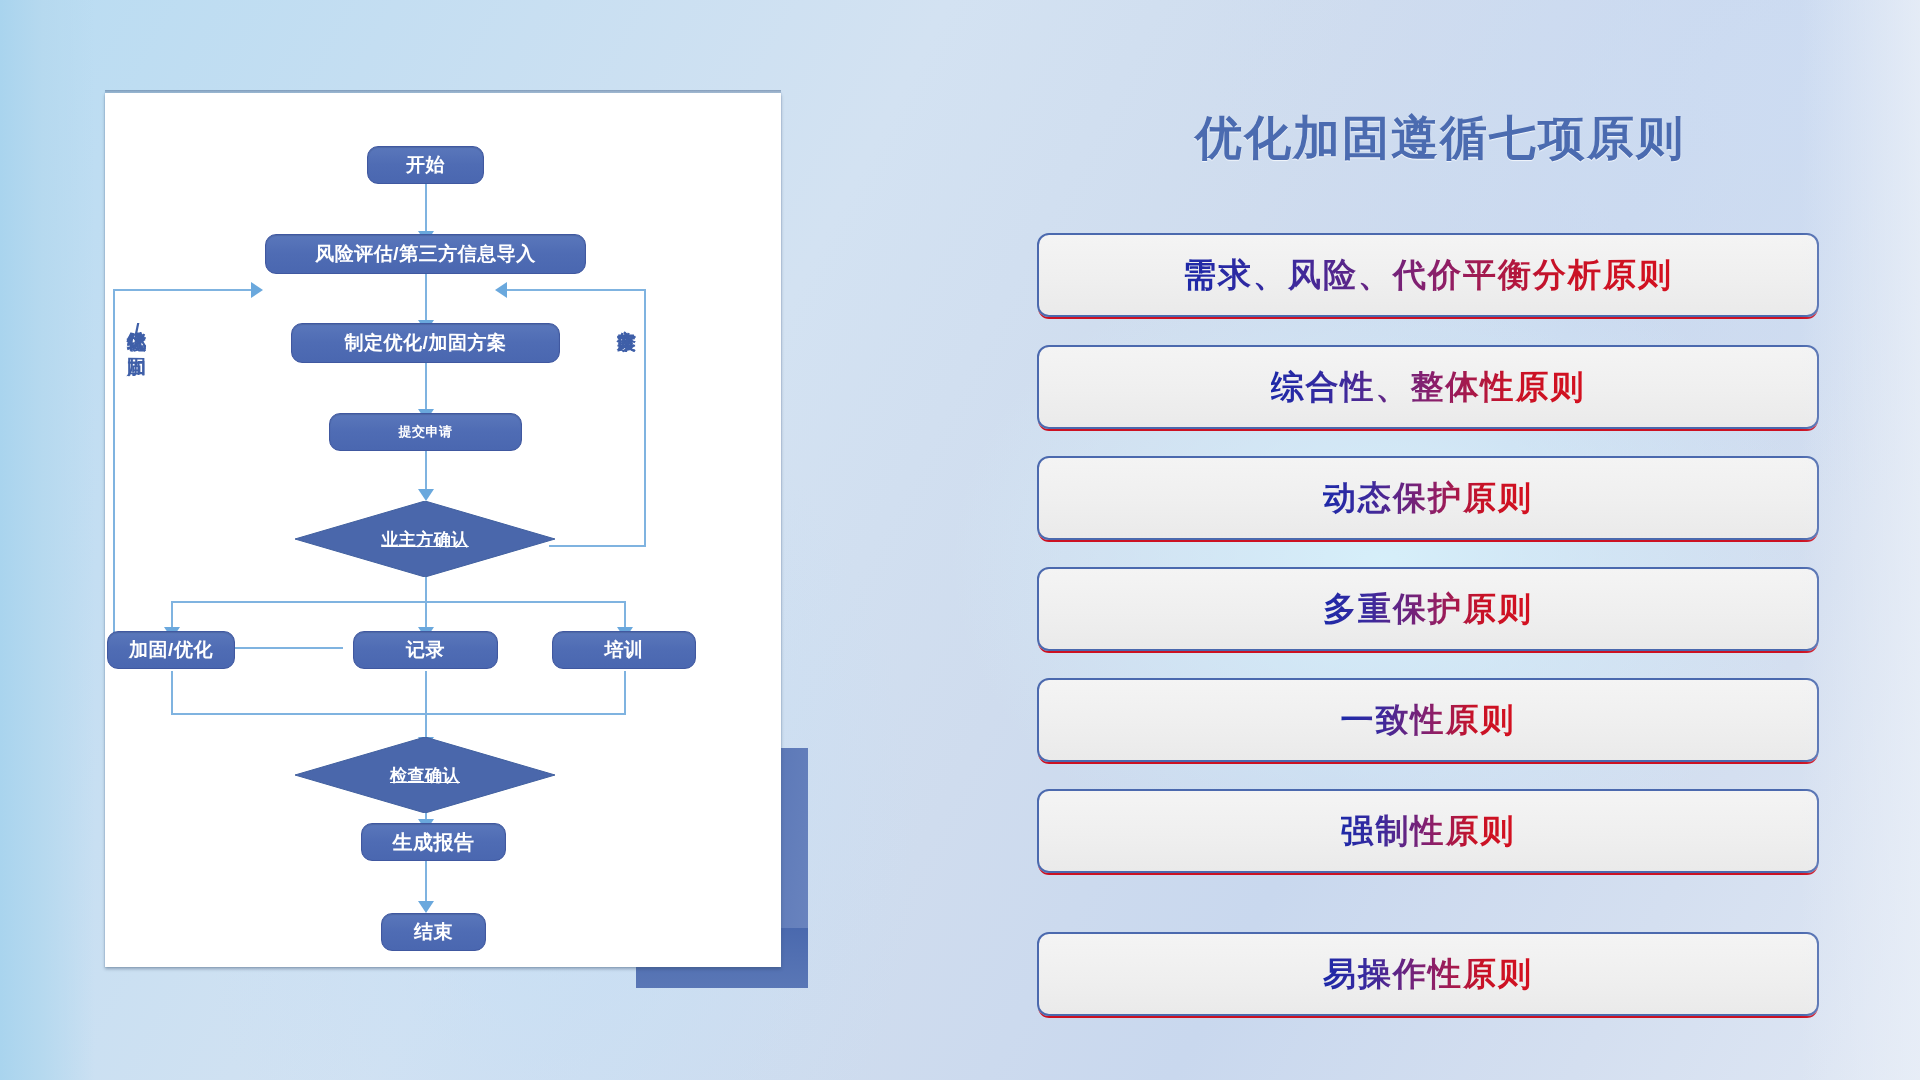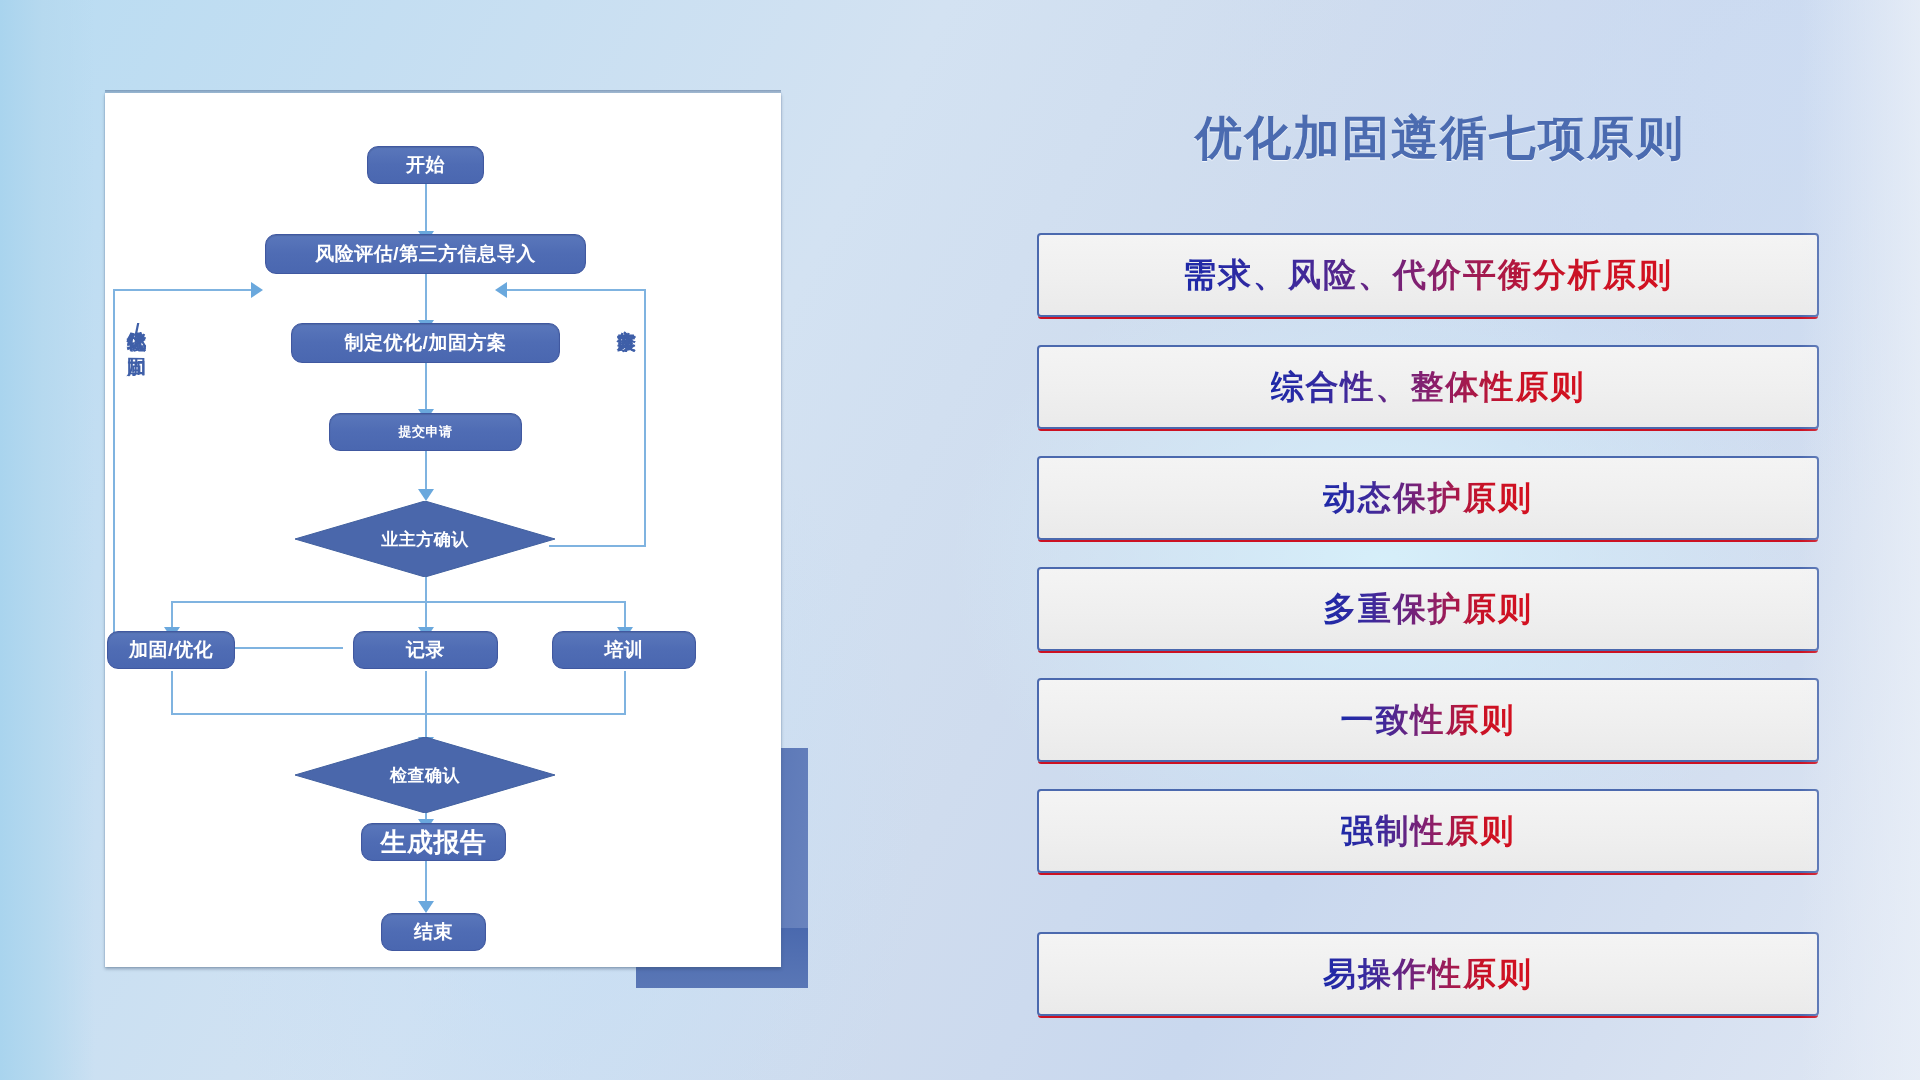--- a/index.html
+++ b/index.html
@@ -52,21 +52,21 @@
     display:flex;align-items:center;justify-content:center;
     color:#ffffff;font-weight:bold;white-space:nowrap;
     letter-spacing:.5px;
   }
   .rect{
     background:linear-gradient(180deg,#5a77bb 0%,#4f6cb4 48%,#4a67b0 100%);
     border:1px solid #4058a0;border-radius:11px;
     box-shadow:0 1px 1px rgba(40,60,100,.25) inset;
   }
   .diamond{
-    background:transparent;border:0;
+    background:transparent;border:0;text-decoration:underline;
   }
   .diamond svg{position:absolute;inset:0;}
   .diamond span{position:relative;z-index:2;}
 
   
   .ln{position:absolute;background:#7fb3e0;}
   .lnv{width:2px;}
   .lnh{height:2px;}
   .arrow-d,.arrow-u,.arrow-l,.arrow-r{position:absolute;width:0;height:0;}
   .arrow-d{border-left:8px solid transparent;border-right:8px solid transparent;border-top:12px solid #6aa8dd;}
@@ -84,21 +84,21 @@
   #title{
     position:absolute;left:0;top:107px;width:860px;text-align:center;
     font-size:47px;font-weight:bold;color:#4b6bb0;letter-spacing:2px;
     text-shadow:0 1px 1px rgba(255,255,255,.75);
   }
   .principle{
     position:absolute;left:27px;width:782px;height:84px;
     box-sizing:border-box;
     display:flex;align-items:center;justify-content:center;
     background:linear-gradient(180deg,#f4f4f4 0%,#efefef 55%,#eaeaea 100%);
-    border:2px solid #4b69ae;border-radius:4px;
+    border:2px solid #4b69ae;border-radius:12px;
     box-shadow:0 3px 0 -1px #cc1122, 0 0 0 0 rgba(0,0,0,0);
   }
   .principle .ptxt{
     font-size:33px;font-weight:bold;letter-spacing:2px;
     background:linear-gradient(90deg,#1d29a8 0%,#3a2a9e 22%,#8b1f6a 52%,#c81226 76%,#d4101f 100%);
     -webkit-background-clip:text;background-clip:text;
     color:transparent;-webkit-text-fill-color:transparent;
     white-space:nowrap;
   }
 </style>
@@ -193,21 +193,21 @@
         <span>培训</span>
       </div>
 
       <div class="node diamond" style="left:190px;top:644px;width:260px;height:76px;font-size:17px;">
         <svg viewBox="0 0 260 76" preserveAspectRatio="none">
           <polygon points="130,0 260,38 130,76 0,38" fill="#4a67ab" stroke="#41609f" stroke-width="1"></polygon>
         </svg>
         <span>检查确认</span>
       </div>
 
-      <div class="node rect" style="left:256px;top:730px;width:145px;height:38px;font-size:26px;">
+      <div class="node rect" style="left:256px;top:730px;width:145px;height:38px;font-size:20px;">
         <span>生成报告</span>
       </div>
 
       <div class="node rect" style="left:276px;top:820px;width:105px;height:38px;font-size:19px;">
         <span>结束</span>
       </div>
 
       <div class="vlabel" style="left:22px;top:222px;">继续优化/加固</div>
 
       <div class="vlabel" style="left:512px;top:222px;">方案修改</div>

